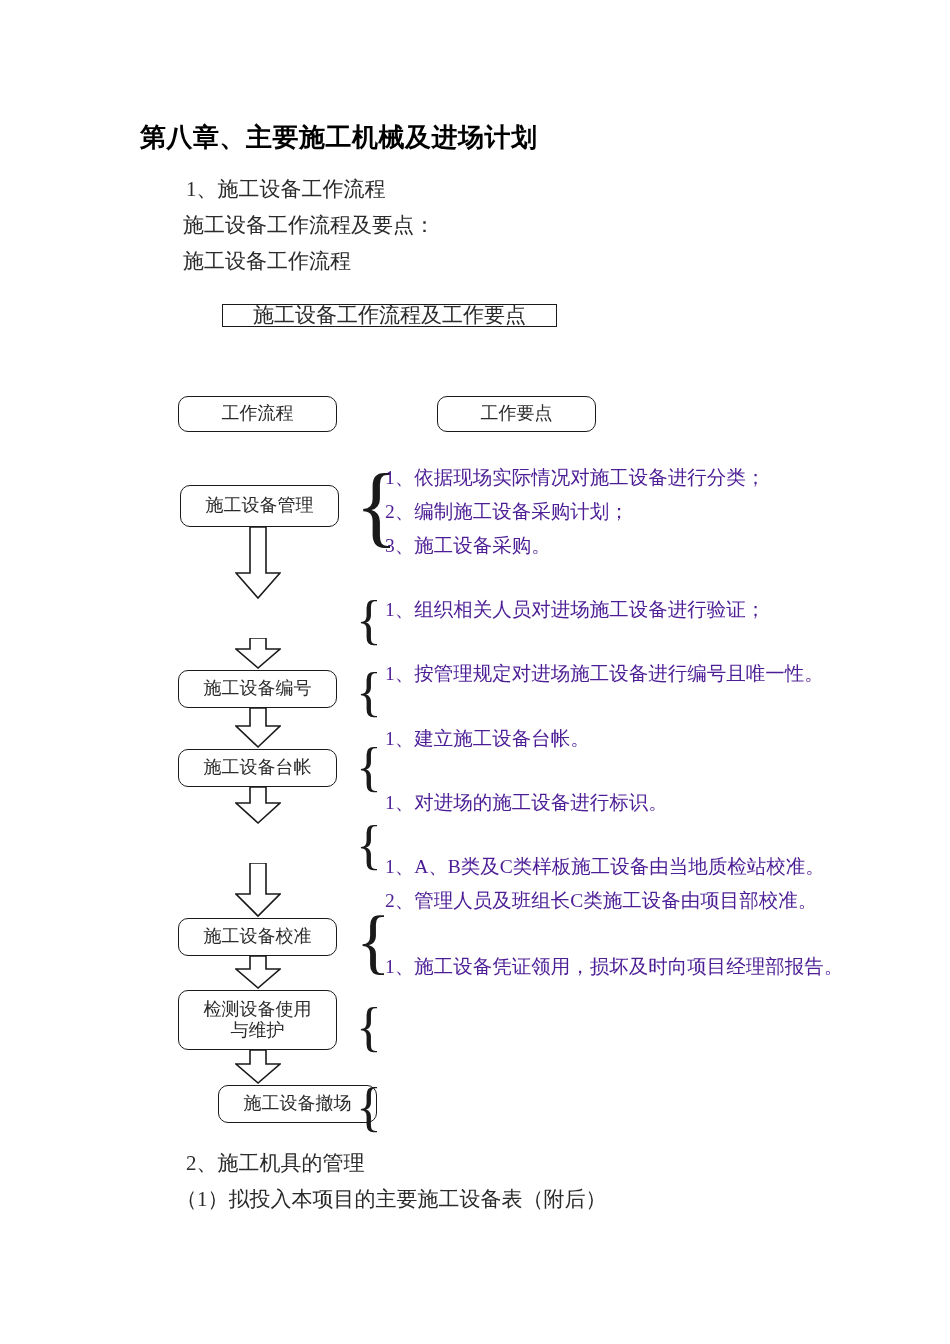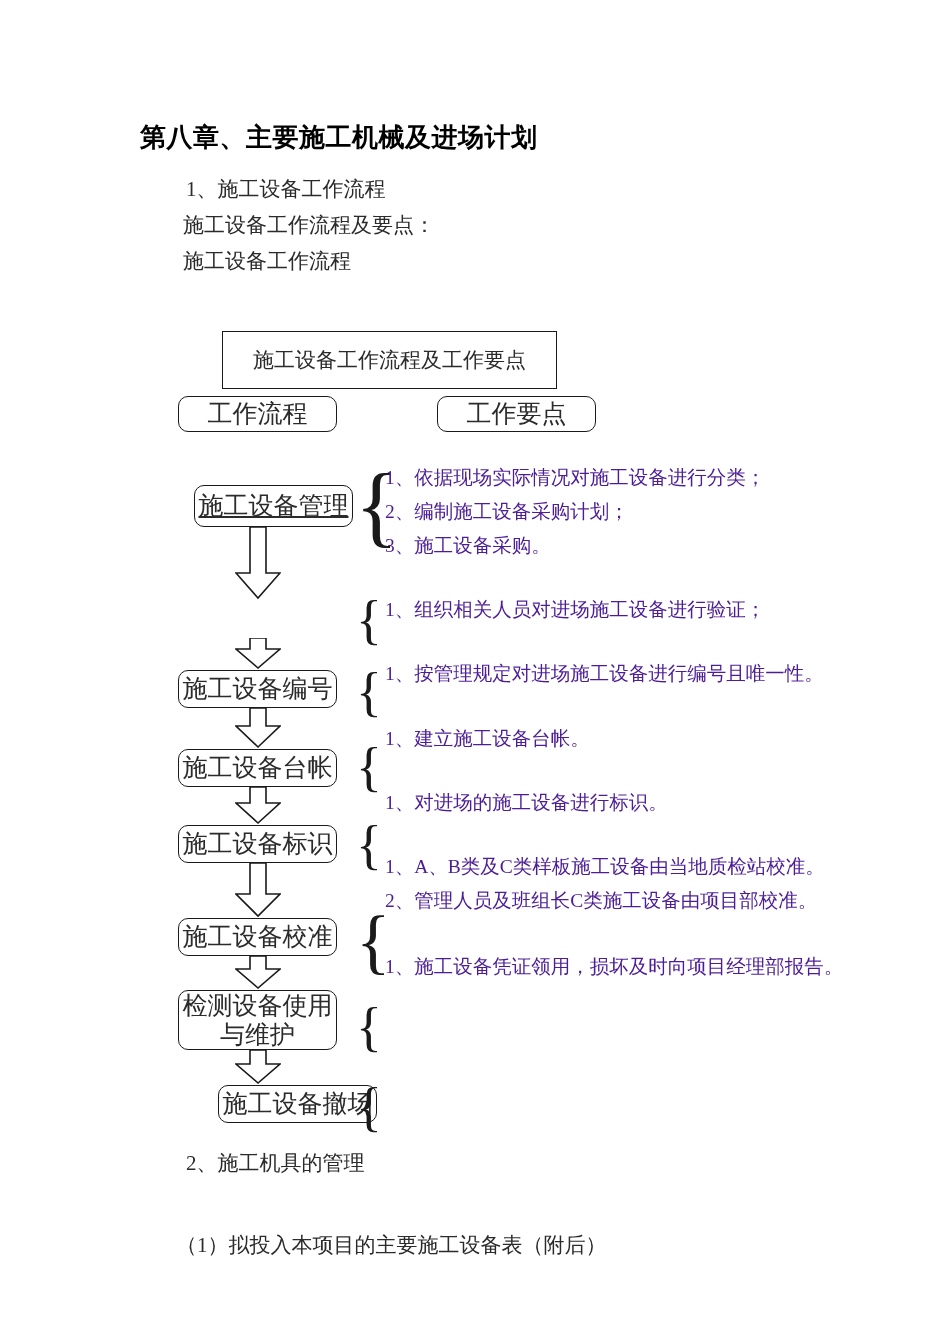--- a/index.html
+++ b/index.html
@@ -44,21 +44,21 @@
   
   .fc-box {
     position: absolute;
     box-sizing: border-box;
     border: 1.6px solid #1a1a1a;
     background: #ffffff;
     display: flex;
     align-items: center;
     justify-content: center;
     text-align: center;
-    font-size: 25px;
+    font-size: 18px;
     line-height: 1.18;
     color: #2b2b2b;
     white-space: pre-line;
   }
   .fc-box.rect { border-radius: 0; }
   .fc-box.round { border-radius: 10px; }
   .fc-box.header-main { font-size: 21px; }
 
   
   .fc-arrow {
@@ -89,33 +89,32 @@
 <body>
 
 <div id="page">
 
   <div class="doc-title">第八章、主要施工机械及进场计划</div>
 
   <div class="para p-indent1" style="top:176px;">1、施工设备工作流程</div>
   <div class="para p-indent2" style="top:212px;">施工设备工作流程及要点：</div>
   <div class="para p-indent2" style="top:248px;">施工设备工作流程</div>
 
-  <div class="fc-box rect header-main" style="left:222px; top:331px; width:335px; height:58px;">施工设备工作流程及工作要点</div>
+  <div class="fc-box rect header-main" style="left:222px; top:304px; width:335px; height:23px;">施工设备工作流程及工作要点</div>
 
   <div class="fc-box round" style="left:178px; top:396px; width:159px; height:36px;">工作流程</div>
   <div class="fc-box round" style="left:437px; top:396px; width:159px; height:36px;">工作要点</div>
 
-  <div class="fc-box round" style="left:194px; top:485px; width:159px; height:42px;text-decoration:underline;">施工设备管理</div>
+  <div class="fc-box round" style="left:180px; top:485px; width:159px; height:42px;">施工设备管理</div>
 
 
   <div class="fc-box round" style="left:178px; top:670px; width:159px; height:38px;">施工设备编号</div>
 
   <div class="fc-box round" style="left:178px; top:749px; width:159px; height:38px;font-family:Liberation Serif, serif;">施工设备台帐</div>
 
-  <div class="fc-box round" style="left:178px; top:825px; width:159px; height:38px;">施工设备标识</div>
 
   <div class="fc-box round" style="left:178px; top:918px; width:159px; height:38px;">施工设备校准</div>
 
   <div class="fc-box round" style="left:178px; top:990px; width:159px; height:60px;">检测设备使用
 与维护</div>
 
   <div class="fc-box round" style="left:178px; top:1085px; width:159px; height:38px;margin-left:40px;">施工设备撤场</div>
 
   <div class="fc-arrow" style="left:235px; top:527px;">
     <svg width="46" height="73" viewBox="0 0 46 73">
@@ -187,15 +186,15 @@
 
   <div class="req-line" style="left:385px; top:791px;">1、对进场的施工设备进行标识。</div>
 
   <div class="req-line" style="left:385px; top:855px;">1、A、B类及C类样板施工设备由当地质检站校准。</div>
   <div class="req-line" style="left:385px; top:889px;">2、管理人员及班组长C类施工设备由项目部校准。</div>
 
   <div class="req-line" style="left:385px; top:955px;">1、施工设备凭证领用，损坏及时向项目经理部报告。</div>
 
 
   <div class="para" style="left:186px; top:1150px;">2、施工机具的管理</div>
-  <div class="para" style="left:176px; top:1186px;margin-top:46px;">（1）拟投入本项目的主要施工设备表（附后）</div>
+  <div class="para" style="left:176px; top:1186px;">（1）拟投入本项目的主要施工设备表（附后）</div>
 
 </div>
 
 </body></html>

